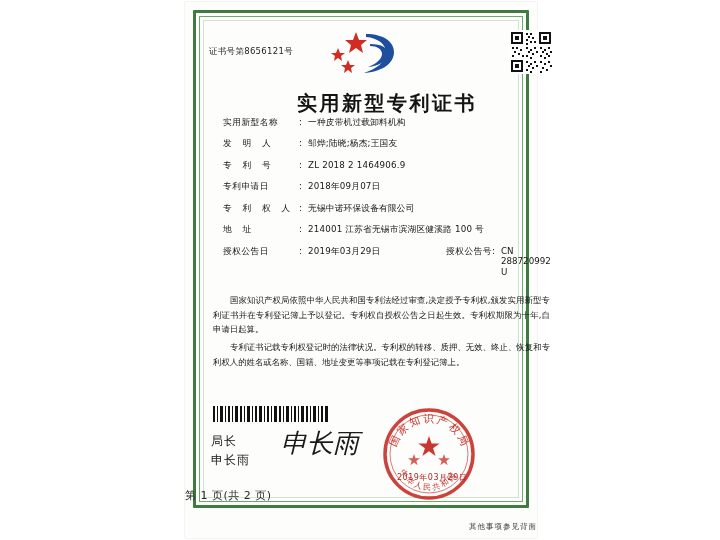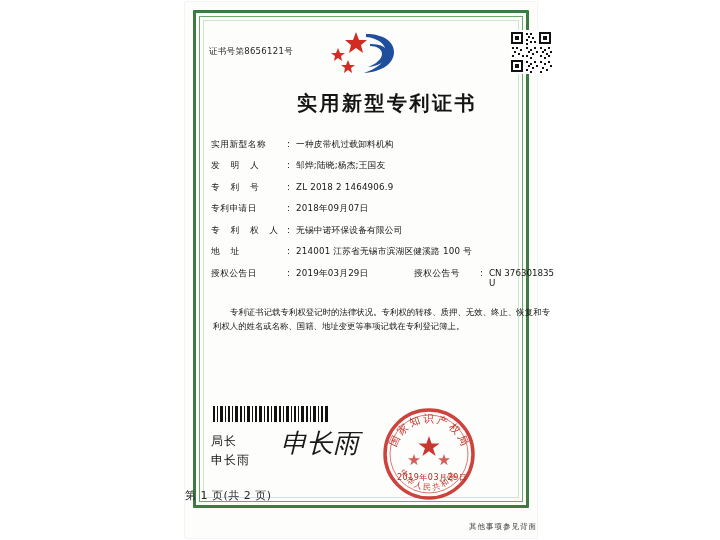--- a/index.html
+++ b/index.html
@@ -95,22 +95,21 @@
     margin-top: 4px;
     text-align: center;
     font-size: 20px;
     font-weight: bold;
     letter-spacing: 2.5px;
     color: #141414;
     font-family: "DejaVu Sans", sans-serif;
     padding-left: 12px;
   }
   .fields {
-    margin-top: 22px;
-    padding-left: 6px;
+    padding-left: 18px;
   }
   .field-row {
     display: flex;
     align-items: baseline;
     margin-bottom: 11px;
     font-size: 8.7px;
     color: #161616;
     line-height: 1.2;
   }
   .field-label {
@@ -131,20 +130,21 @@
     letter-spacing: 0.2px;
   }
   .field-row.dual .field-value {
     flex: 0 0 118px;
   }
   .field-label2 {
     width: 66px;
     flex: 0 0 66px;
     letter-spacing: 0.5px;
     white-space: nowrap;
+    text-align: right;
   }
   .field-value2 {
     flex: 1 1 auto;
   }
   .body-text {
     margin-top: 16px;
     padding: 0 7px 0 8px;
     font-size: 8.4px;
     line-height: 1.75;
     color: #171717;
@@ -352,26 +352,27 @@
           <div class="field-colon">:</div>
           <div class="field-value">214001 江苏省无锡市滨湖区健溪路 100 号</div>
         </div>
 
         <div class="field-row dual">
           <div class="field-label">授权公告日</div>
           <div class="field-colon">:</div>
           <div class="field-value">2019年03月29日</div>
           <div class="field-label2">授权公告号</div>
           <div class="field-colon">:</div>
-          <div class="field-value2">CN 376301835 U</div>
+          <div class="field-value2">CN 288720992 U</div>
         </div>
 
       </div>
 
       <div class="body-text">
+        <p>国家知识产权局依照中华人民共和国专利法经过审查,决定授予专利权,颁发实用新型专利证书并在专利登记簿上予以登记。专利权自授权公告之日起生效。专利权期限为十年,自申请日起算。</p>
         <p>专利证书记载专利权登记时的法律状况。专利权的转移、质押、无效、终止、恢复和专利权人的姓名或名称、国籍、地址变更等事项记载在专利登记簿上。</p>
       </div>
 
     </div>
 
     <div class="barcode">
       <svg width="116" height="16" viewBox="0 0 116 16">
         <rect width="116" height="16" fill="#fdfdfb"></rect>
         <g fill="#111111">
           <rect x="0" y="0" width="2" height="16"></rect>

